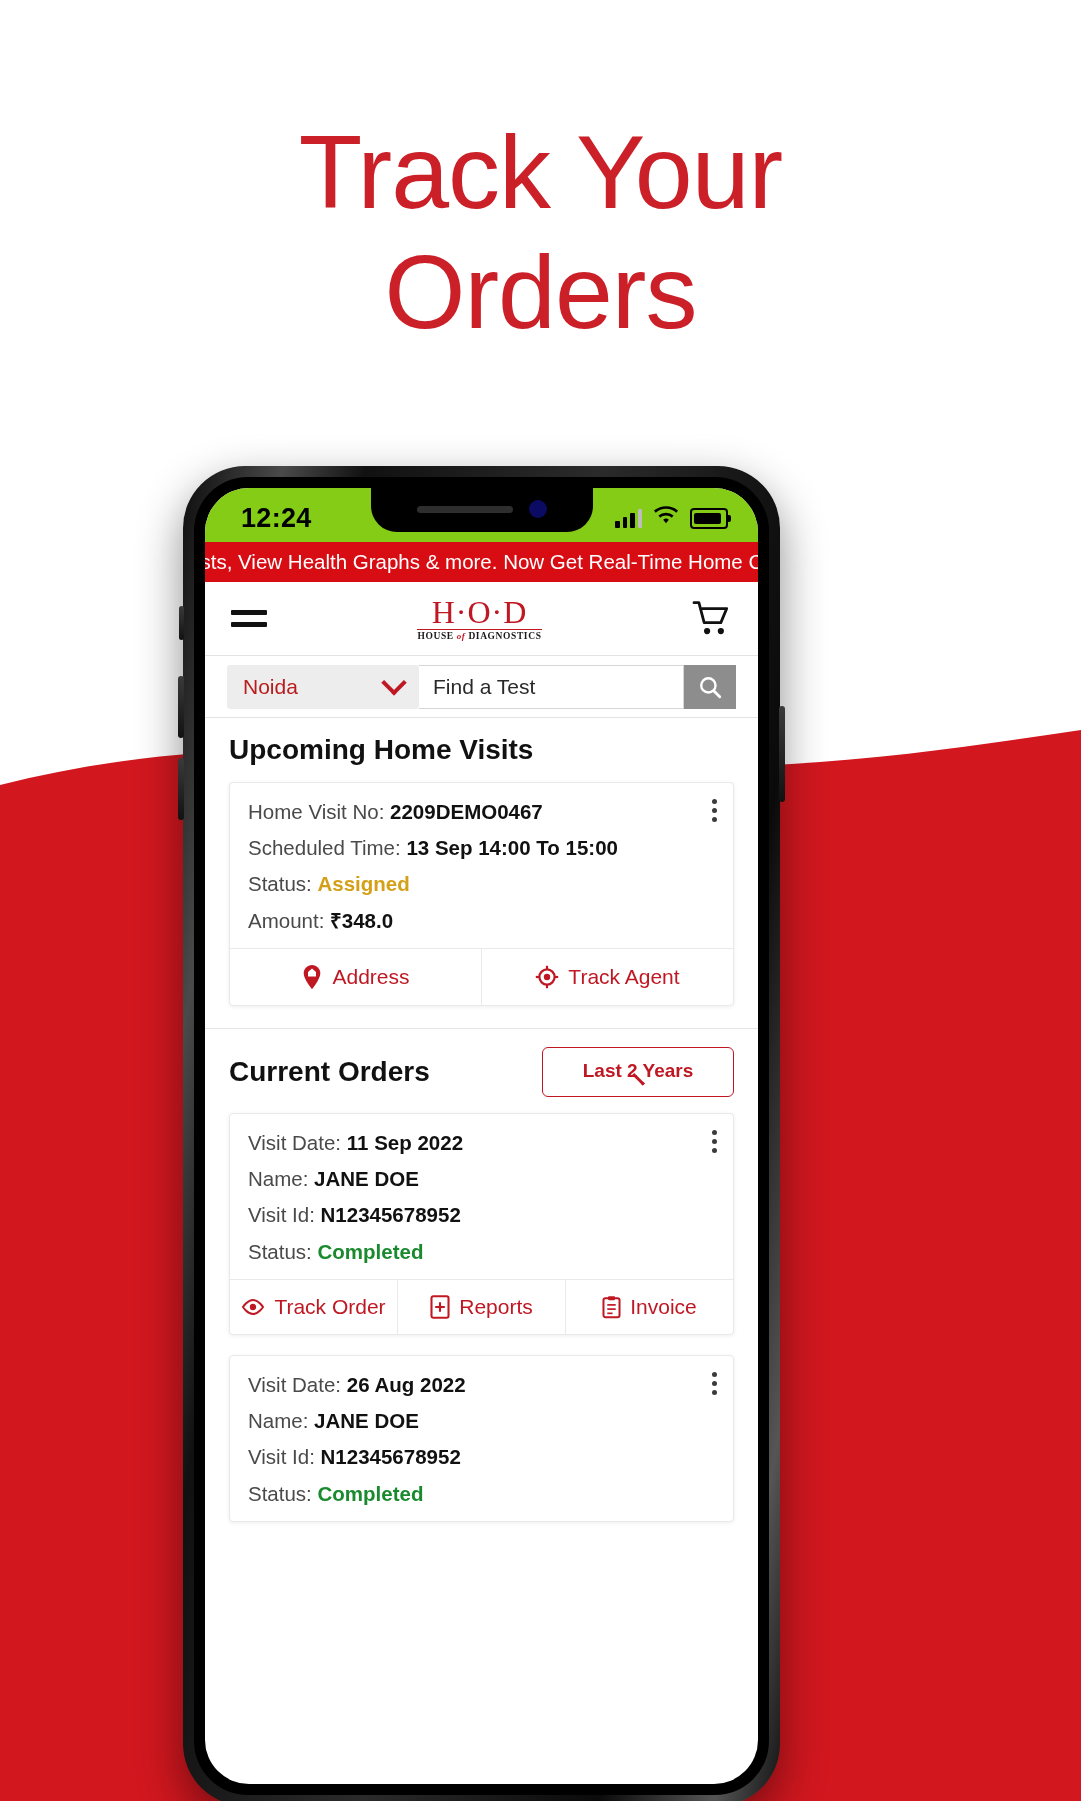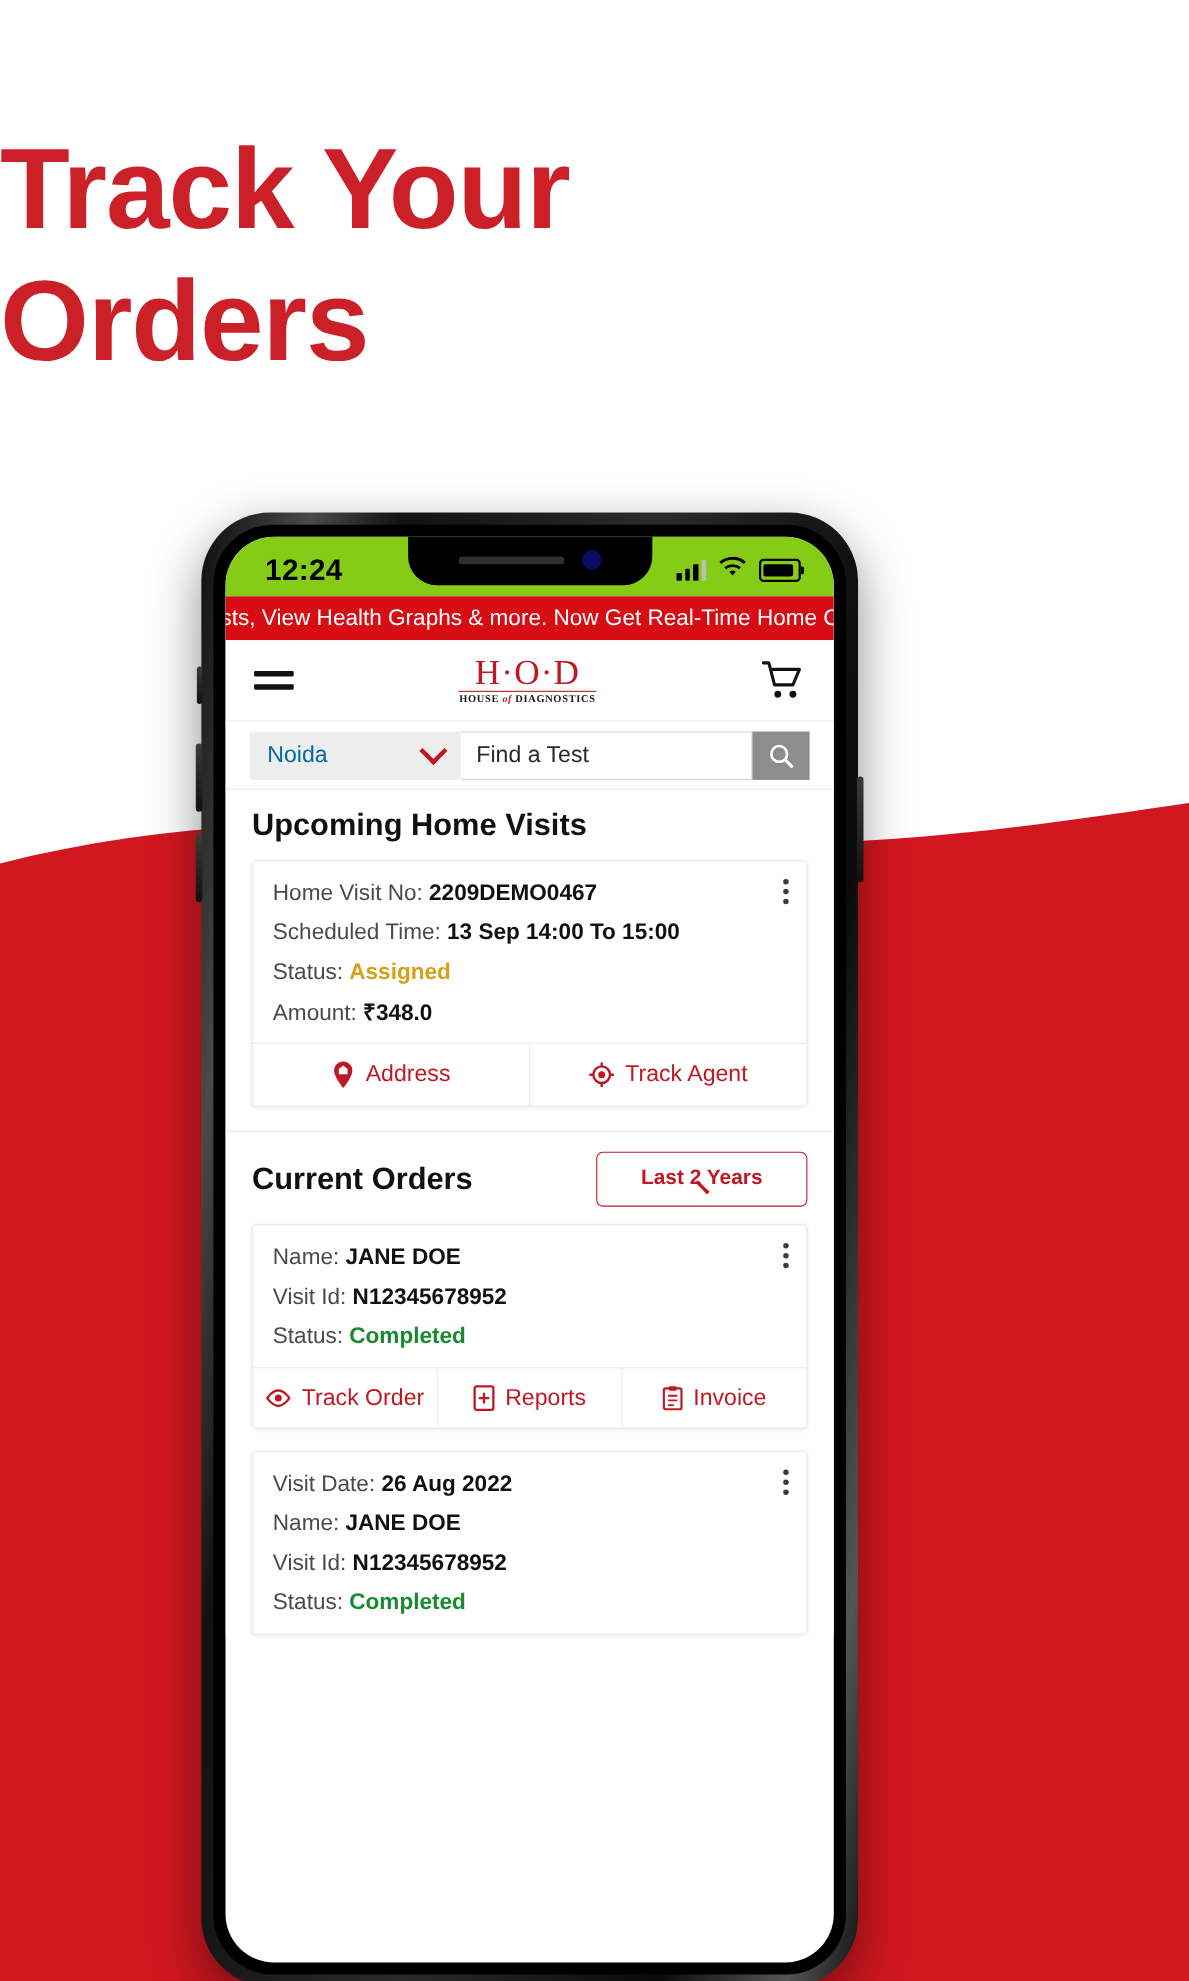--- a/index.html
+++ b/index.html
@@ -11,23 +11,23 @@
     position:relative;
   }
   
   #bg-red{
     position:absolute;left:0;top:0;width:1081px;height:1801px;
     z-index:0;
   }
   
   .headline{
     position:absolute;left:0;top:112px;width:1081px;
-    text-align:left;
+    text-align:center;
     font-size:104px;line-height:120px;
-    font-weight:700;
+    font-weight:400;
     color:#cc2029;
     letter-spacing:-1px;
     z-index:3;
   }
   
   #phone{
     position:absolute;
     left:183px;top:466px;
     width:597px;height:1340px;
     z-index:4;
@@ -121,21 +121,21 @@
 
   
   .searchrow{
     height:62px;background:#fff;border-bottom:1px solid #e3e3e3;
     display:flex;align-items:center;padding:0 22px;box-sizing:border-box;
   }
   .city-select{
     flex:0 0 192px;height:44px;background:#ededed;border-radius:3px;
     display:flex;align-items:center;justify-content:space-between;
     padding:0 16px;box-sizing:border-box;
-    font-size:21px;color:#0369a1;cursor:pointer;
+    font-size:21px;color:#b91c1c;cursor:pointer;
   }
   .chev{
     width:14px;height:14px;border-right:4px solid #c01823;border-bottom:4px solid #c01823;
     transform:rotate(45deg) translate(-3px,-3px);
   }
   .findtest{
     flex:1;height:44px;border:1px solid #d6d6d6;border-left:none;
     display:flex;align-items:center;padding-left:14px;box-sizing:border-box;
     font-size:21px;color:#2a2a2a;background:#fff;
   }
@@ -334,20 +334,21 @@
         </div>
       </div>
 
       <div class="card">
         <div class="card-body">
           <div class="kebab">
               <i></i>
               <i></i>
               <i></i>
             </div>
+          <p class="kv"><span>Visit Date:</span> <b>11 Sep 2022</b></p>
           <p class="kv"><span>Name:</span> <b>JANE DOE</b></p>
           <p class="kv"><span>Visit Id:</span> <b>N12345678952</b></p>
           <p class="kv"><span>Status:</span> <b class="st-completed">Completed</b></p>
         </div>
         <div class="card-actions">
           <div class="act">
             <svg width="24" height="18" viewBox="0 0 24 16">
               <path d="M12 1C6.4 1 2 8 2 8s4.4 7 10 7 10-7 10-7-4.4-7-10-7z" fill="none" stroke="#c01823" stroke-width="2"></path>
               <circle cx="12" cy="8" r="3.2" fill="#c01823"></circle>
             </svg>

